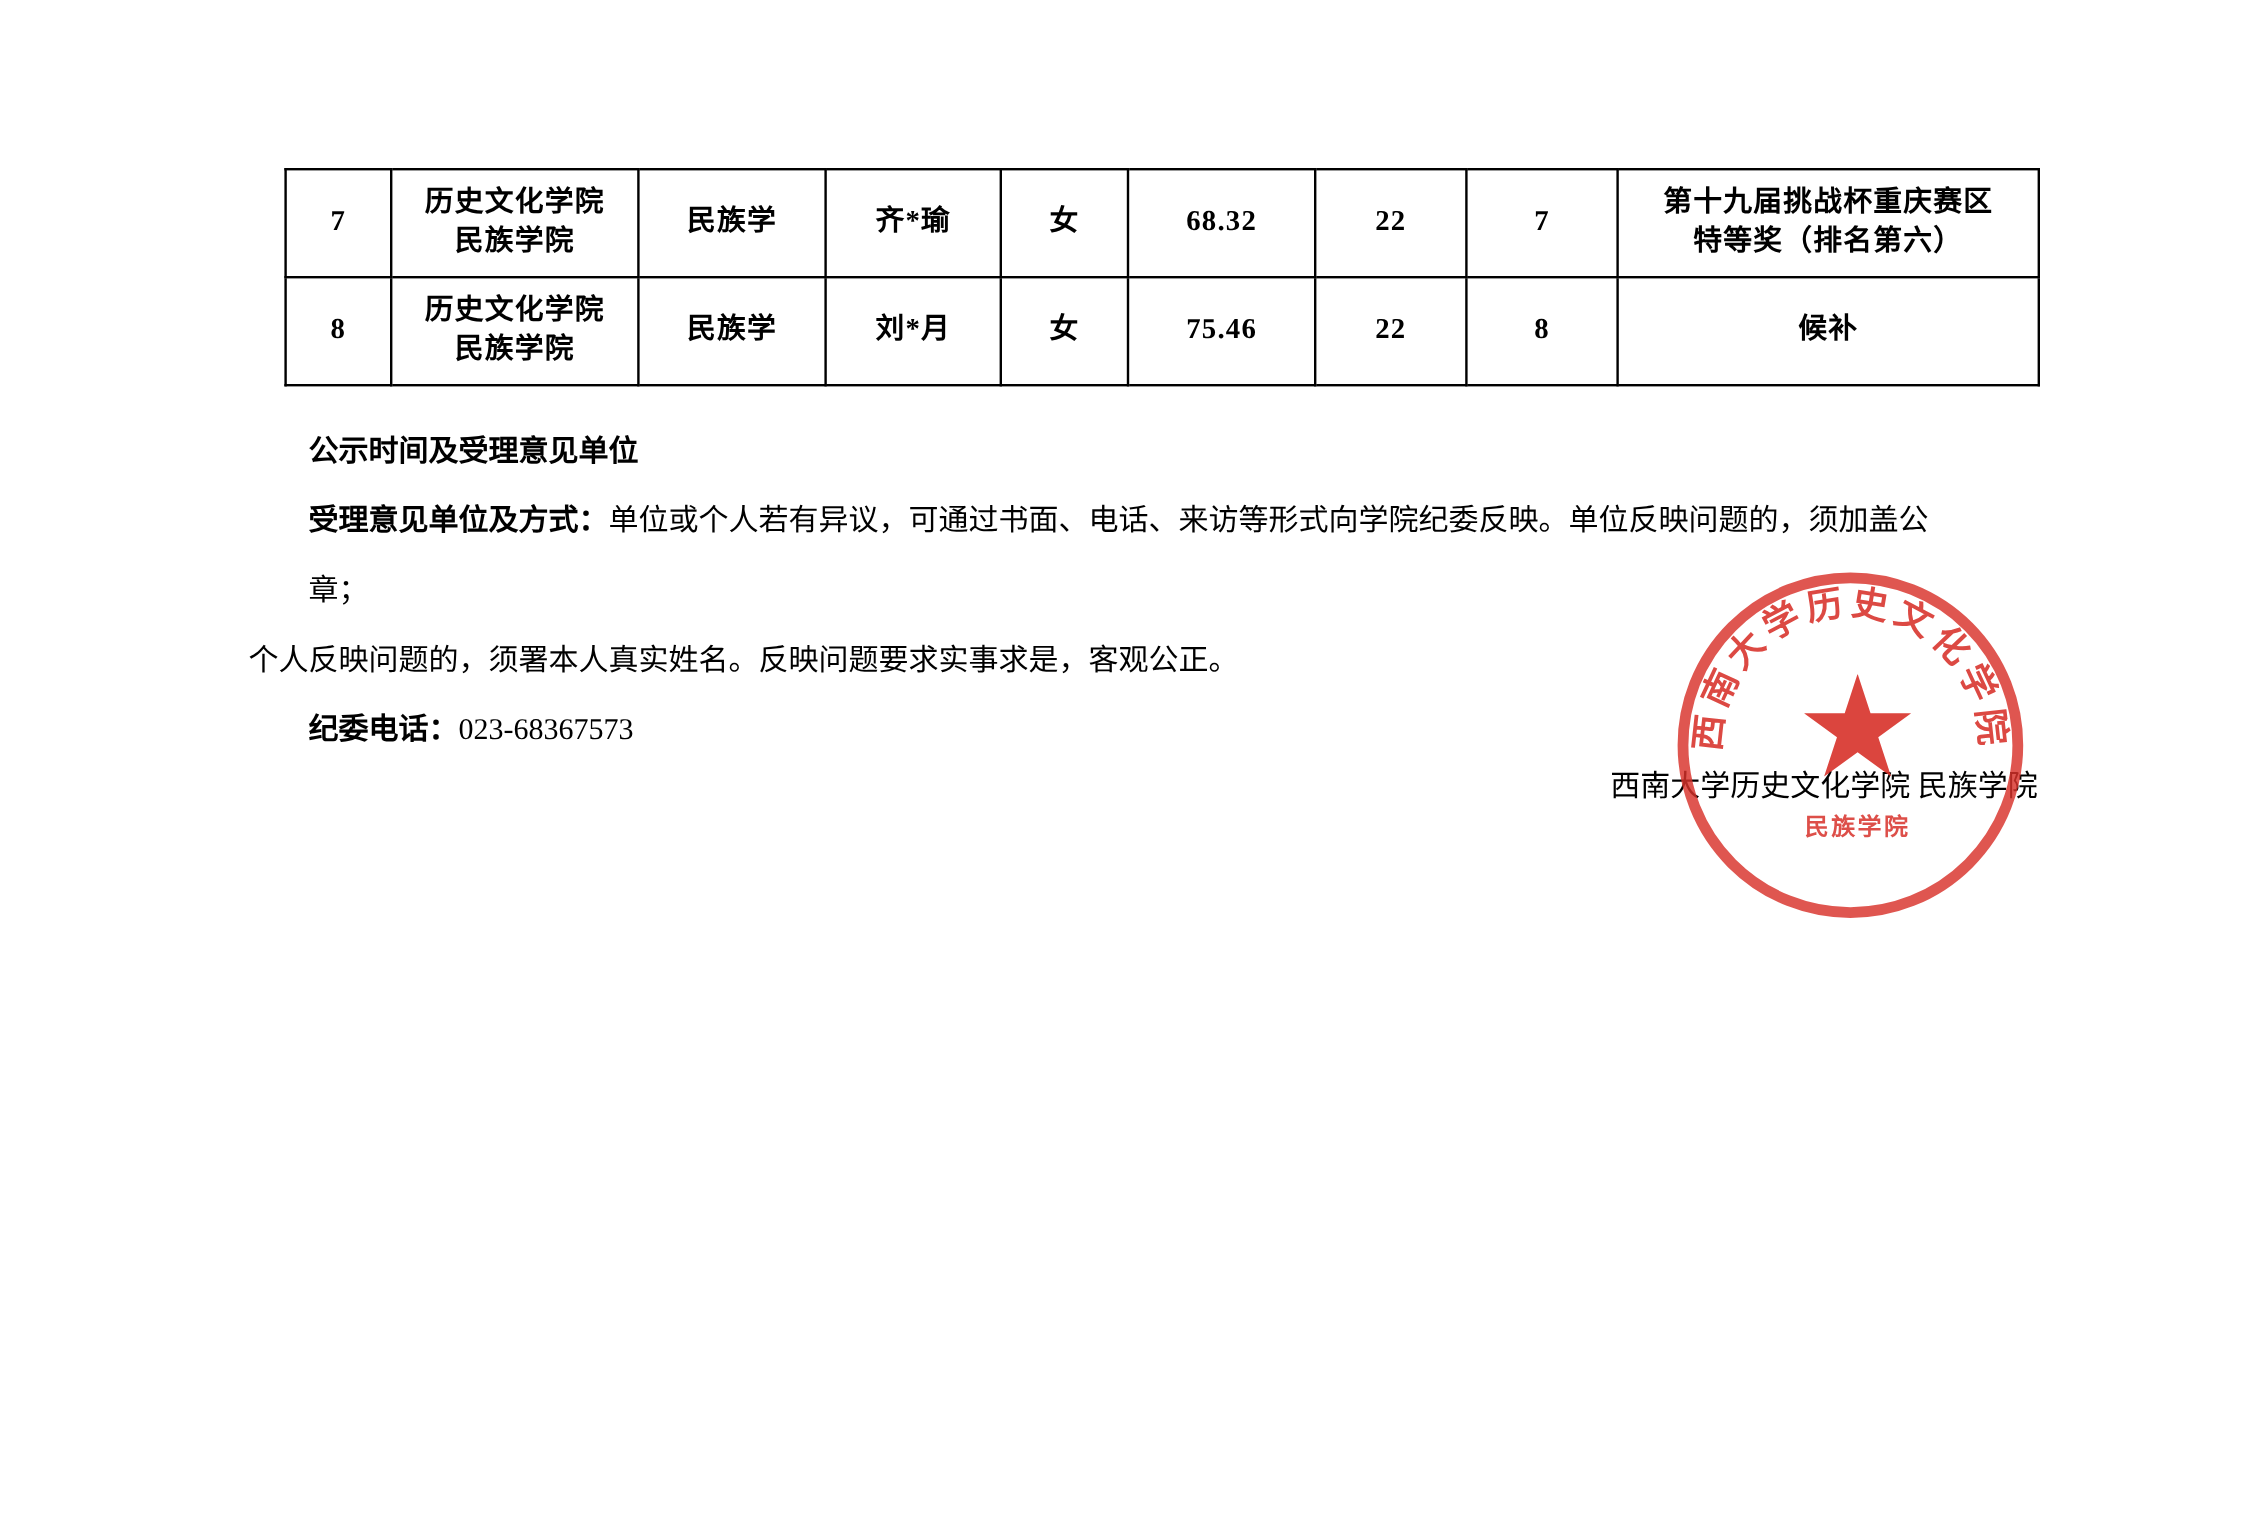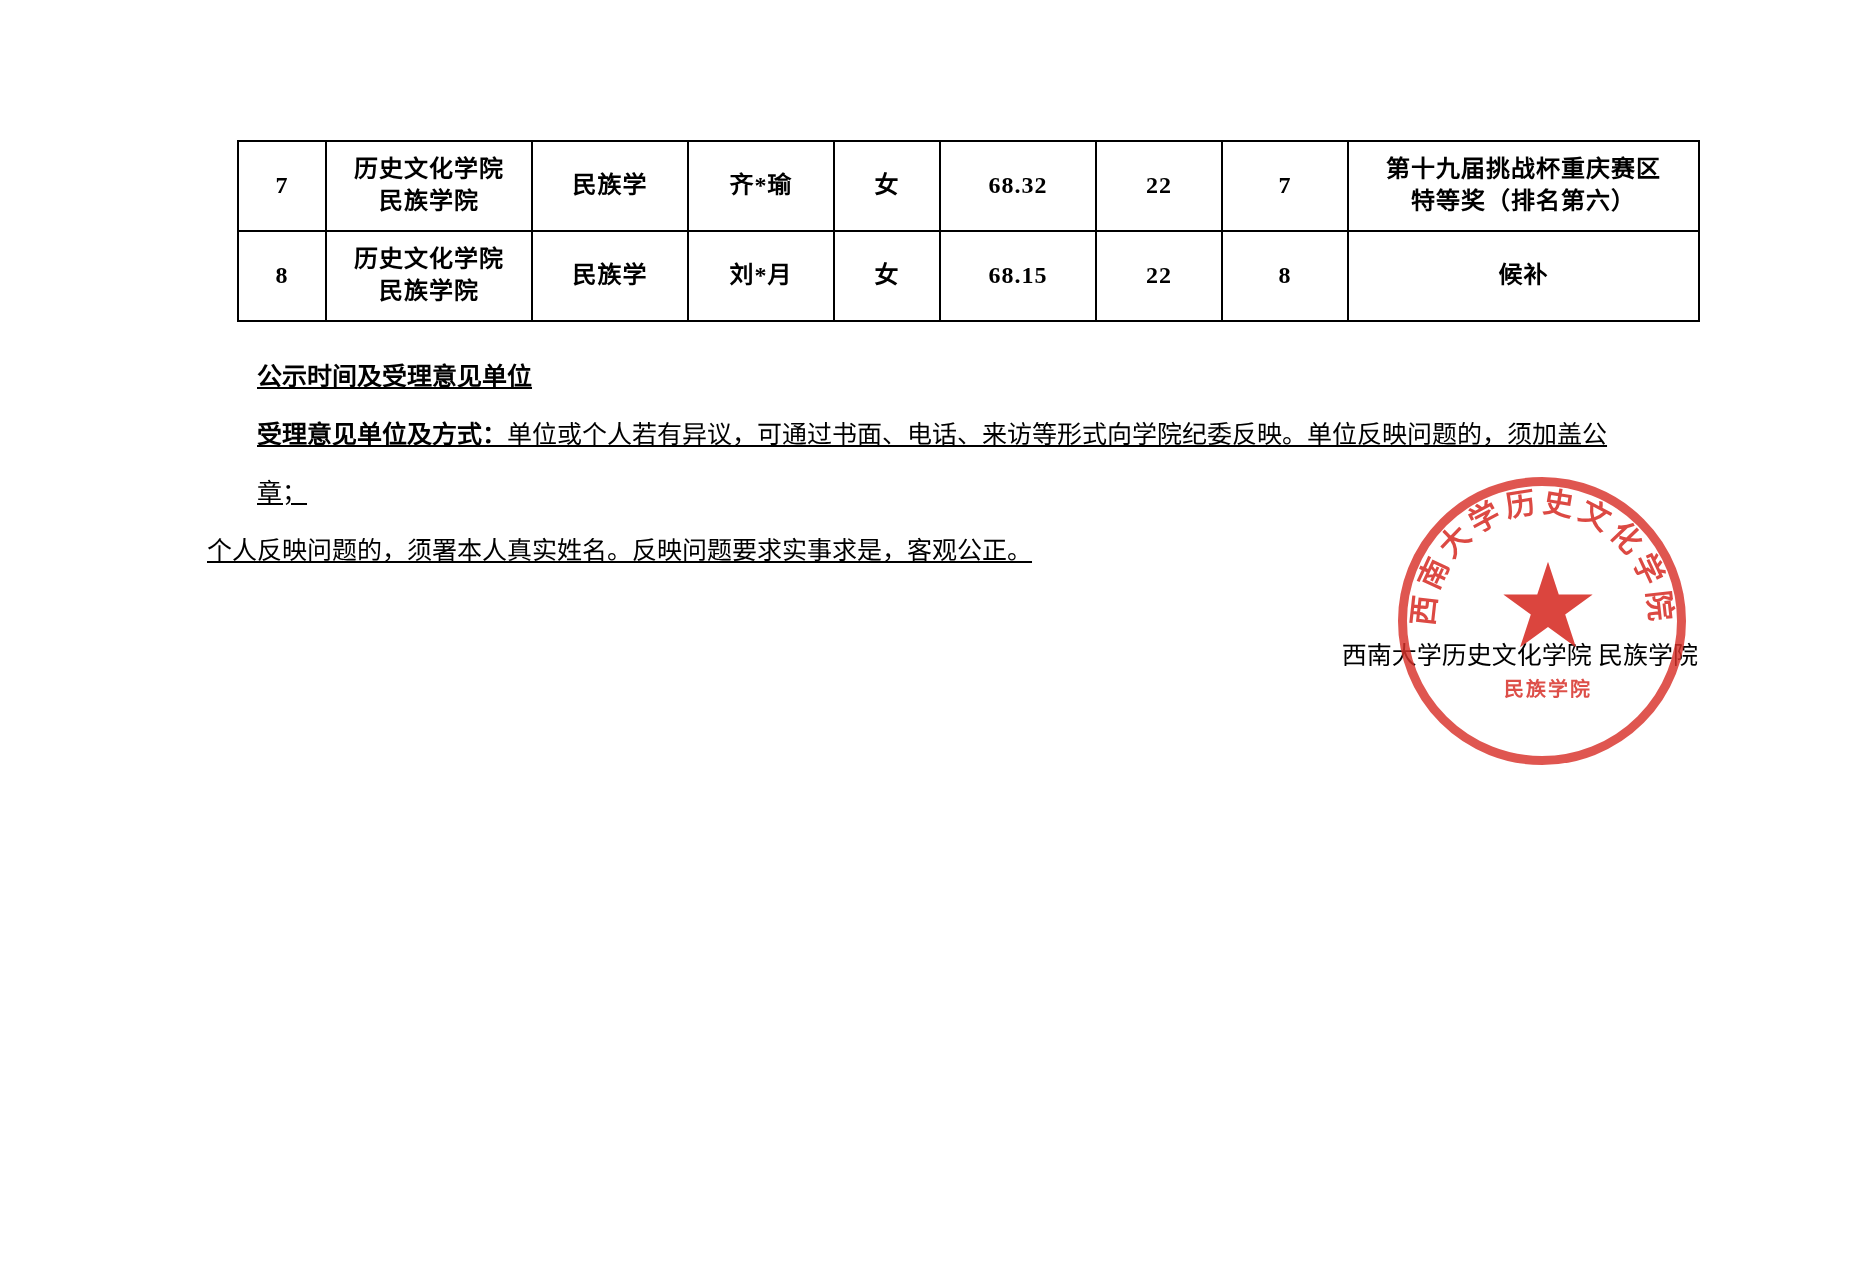--- a/index.html
+++ b/index.html
@@ -64,21 +64,20 @@
     position: absolute;
     left: 207px;
     top: 348px;
     width: 1430px;
     font-size: 25px;
     line-height: 58px;
   }
   .p {
     margin: 0;
     white-space: nowrap;
-    text-decoration: underline;
   }
   .p.wrap { white-space: normal; }
   .indent { padding-left: 2em; }
   .bold { font-weight: 700; }
   .num { font-family: "Liberation Serif", "DejaVu Serif", serif; }
 
   
   .sign {
     position: absolute;
     left: 1310px;
@@ -171,33 +170,34 @@
         </tr>
         <tr>
           <td class="c-no">8</td>
           <td class="c-col">
             <span class="two-line">历史文化学院</span>
             <span class="two-line">民族学院</span>
           </td>
           <td class="c-major">民族学</td>
           <td class="c-name">刘*月</td>
           <td class="c-sex">女</td>
-          <td class="c-score">68.15</td>
+          <td class="c-score">75.46</td>
           <td class="c-rank1">22</td>
           <td class="c-rank2">8</td>
           <td class="c-note">候补</td>
         </tr>
       </tbody>
     </table>
   </div>
 
   <div class="content">
     <p class="p indent bold">公示时间及受理意见单位</p>
     <p class="p wrap indent"><span class="bold">受理意见单位及方式：</span><span>单位或个人若有异议，可通过书面、电话、来访等形式向学院纪委反映。单位反映问题的，须加盖公章；</span></p>
     <p class="p">个人反映问题的，须署本人真实姓名。反映问题要求实事求是，客观公正。</p>
+    <p class="p indent"><span class="bold">纪委电话：</span><span class="num">023-68367573</span></p>
   </div>
 
   <div class="sign">
     <div>西南大学历史文化学院  民族学院</div>
   </div>
 
   <div class="seal">
     <div class="ring"></div>
     <svg width="288" height="288" viewBox="0 0 288 288">
       <defs>

